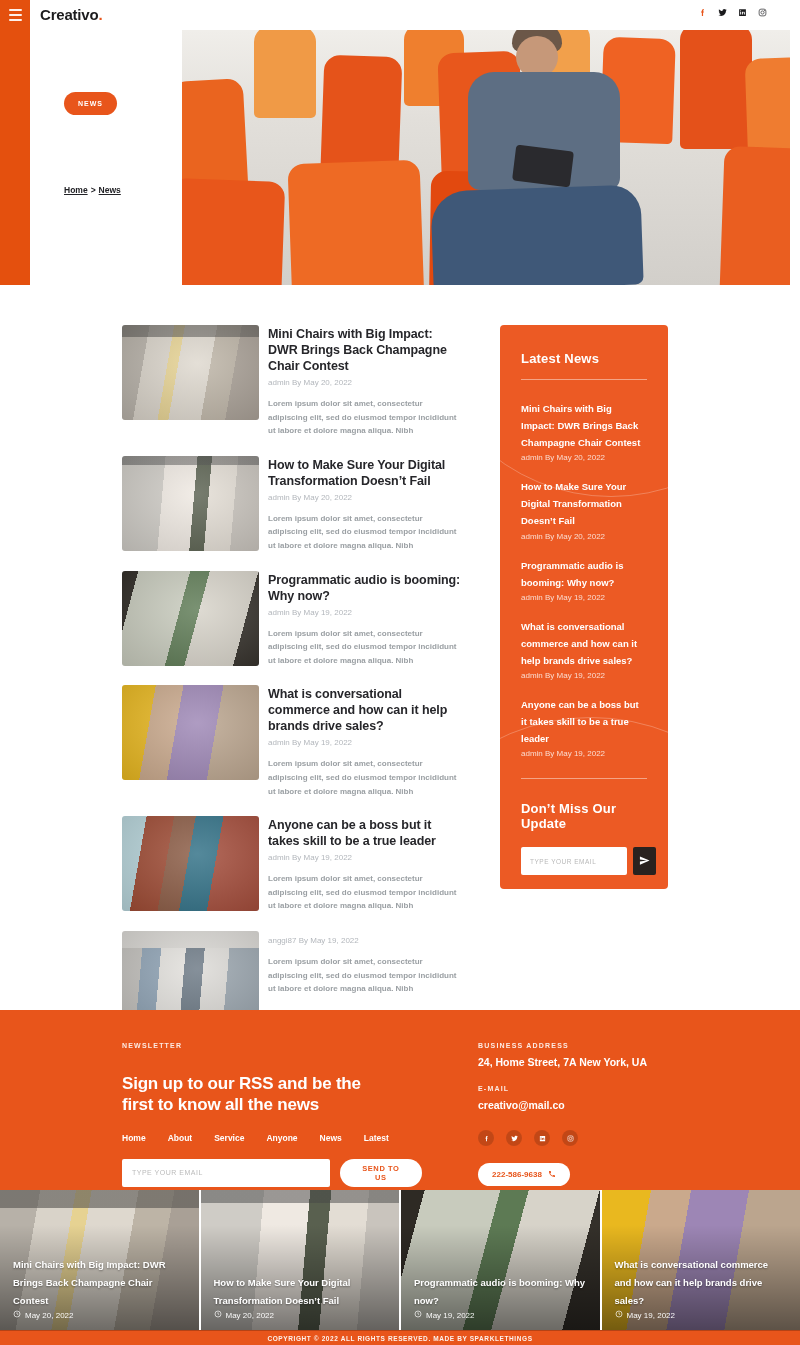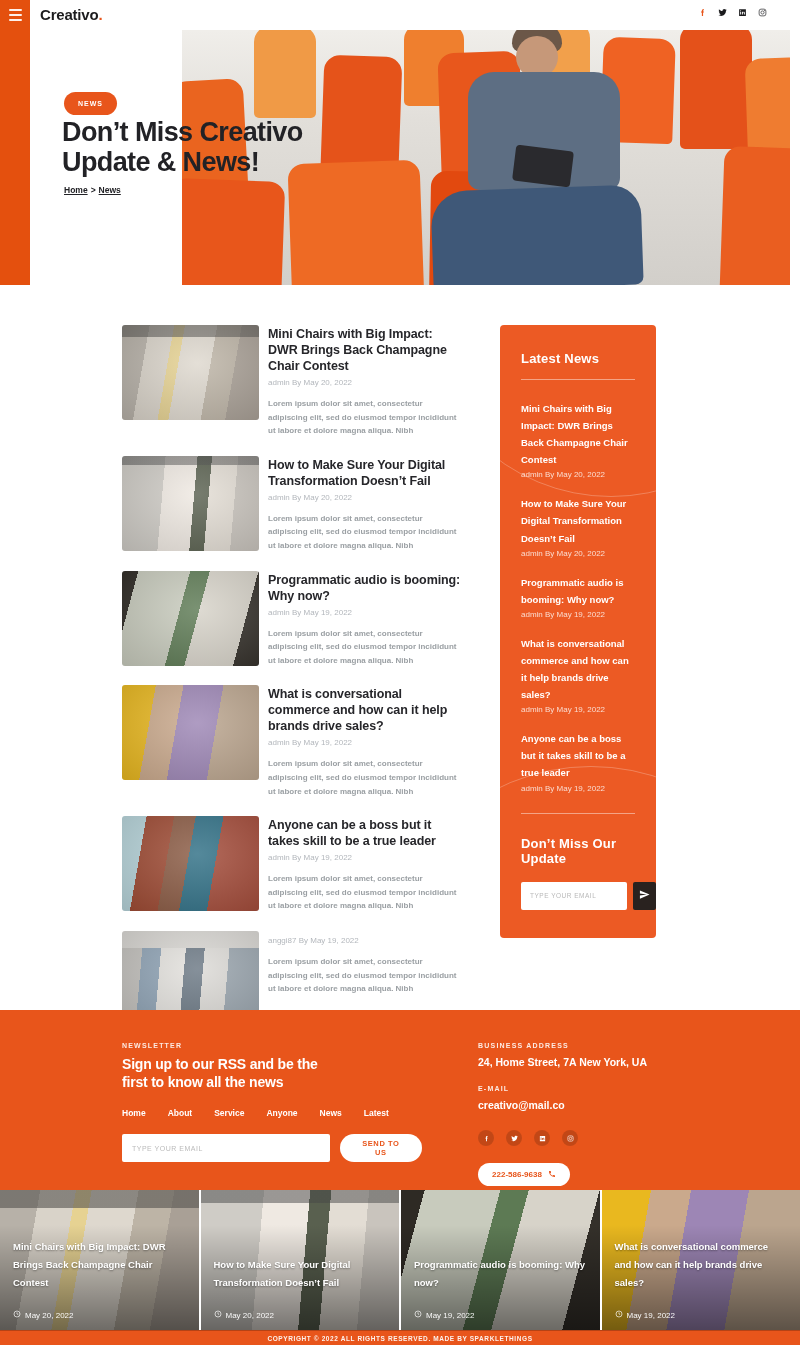--- a/index.html
+++ b/index.html
@@ -38,40 +38,40 @@
   .t3{background:linear-gradient(105deg,#2e2a24 0 10%,#c8cbbd 10% 42%,#5d7a54 42% 54%,#d7d3c9 54% 84%,#34302a 84%);}
   .t4{background:linear-gradient(100deg,#e9b81f 0 22%,#caa98c 22% 40%,#9d86b5 40% 66%,#bba58e 66%);}
   .t5{background:linear-gradient(100deg,#b7d4da 0 16%,#9e4a33 16% 34%,#8a5a43 34% 48%,#2f6f85 48% 66%,#a34a38 66%);}
   .t6{background:linear-gradient(180deg,#d8d6d2 0 18%,rgba(216,214,210,0) 18%),linear-gradient(95deg,#c3c1bd 0 15%,#8fa3b5 15% 28%,#e3e1dd 28% 45%,#6b7884 45% 58%,#dcdad6 58% 75%,#9aa5ae 75%);}
   .a-body{width:196px;padding-top:1px;}
   .a-title{font-size:12.5px;line-height:1.28;font-weight:700;color:#26262a;letter-spacing:-.1px;cursor:pointer;}
   .a-meta{margin-top:4px;font-size:8px;color:#b3b7bc;}
   .a-excerpt{margin-top:10px;font-size:8px;line-height:1.7;color:#9ba0a4;font-weight:bold;}
 
   
-  .sidebar{position:absolute;left:500px;top:325px;width:156px;min-height:443px;background:#ec5a24;border-radius:4px;padding:26px 21px 28px;color:#fff;overflow:hidden;}
+  .sidebar{position:absolute;left:500px;top:325px;width:168px;min-height:443px;background:#ec5a24;border-radius:4px;padding:26px 21px 14px;color:#fff;overflow:hidden;}
   .sidebar::before{content:'';position:absolute;top:-210px;left:-80px;width:380px;height:380px;border:1px solid rgba(255,255,255,.25);border-radius:50%;pointer-events:none;}
   .sidebar::after{content:'';position:absolute;bottom:-250px;left:-120px;width:420px;height:420px;border:1px solid rgba(255,255,255,.25);border-radius:50%;pointer-events:none;}
   .sb-h{font-size:13px;font-weight:700;letter-spacing:.2px;}
   .sb-div{border:none;border-top:1px solid rgba(255,255,255,.45);margin:13px 0 20px;}
   .sb-item{margin-bottom:16px;cursor:pointer;}
   .sb-item-title{font-size:9.5px;font-weight:700;line-height:1.8;}
   .sb-item-meta{font-size:8px;color:rgba(255,255,255,.78);margin-top:2px;}
   .sb-div2{border:none;border-top:1px solid rgba(255,255,255,.45);margin:20px 0 22px;}
   .sb-form{display:flex;gap:6px;margin-top:16px;position:relative;z-index:2;}
   .sb-input{flex:1;height:28px;border:none;border-radius:2px;background:#fff;padding:0 9px;font-size:6.5px;letter-spacing:.5px;color:#444;font-family:"Liberation Sans",sans-serif;}
   .sb-input::placeholder{color:#b9b9b9;}
   .sb-send{width:30px;height:28px;border:none;border-radius:2px;background:#29221f;color:#fff;display:flex;align-items:center;justify-content:center;cursor:pointer;}
   .sb-send svg{width:11px;height:11px;}
 
   
   .footer{position:absolute;left:0;top:1010px;width:800px;height:180px;background:#e8551b;color:#fff;}
   .f-left{position:absolute;left:122px;top:32px;width:300px;}
   .f-label{font-size:7px;letter-spacing:1.2px;color:rgba(255,255,255,.88);font-weight:600;}
-  .f-head{margin-top:7px;font-size:14px;line-height:1.25;font-weight:700;letter-spacing:-.2px;}
+  .f-head{margin-top:24px;font-size:17px;line-height:1.25;font-weight:700;letter-spacing:-.2px;}
   .f-nav{display:flex;gap:22px;margin-top:17px;}
   .f-nav a{color:#fff;font-size:8.5px;font-weight:700;text-decoration:none;cursor:pointer;}
   .f-form{display:flex;gap:10px;margin-top:16px;align-items:center;}
   .f-input{width:221px;height:28px;border:none;border-radius:2px;background:#fff;padding:0 10px;font-size:7px;letter-spacing:.5px;color:#444;font-family:"Liberation Sans",sans-serif;}
   .f-input::placeholder{color:#bbb;}
   .f-send{height:28px;padding:0 17px;border:none;border-radius:14px;background:#fff;color:#e8551b;font-size:7.5px;font-weight:700;letter-spacing:.6px;cursor:pointer;font-family:"Liberation Sans",sans-serif;}
   .f-right{position:absolute;left:478px;top:32px;width:280px;}
   .f-val{margin-top:7px;font-size:10.5px;font-weight:700;}
   .f-label2{margin-top:17px;font-size:7px;letter-spacing:1.2px;color:rgba(255,255,255,.88);font-weight:600;}
   .f-social{display:flex;gap:12px;margin-top:19px;}
@@ -79,21 +79,21 @@
   .f-social svg{width:7px;height:7px;}
   .f-phone{margin-top:17px;height:23px;width:92px;border:none;border-radius:12px;background:#fff;color:#e8551b;font-size:8px;font-weight:700;display:flex;align-items:center;justify-content:center;gap:6px;cursor:pointer;font-family:"Liberation Sans",sans-serif;}
   .f-phone svg{width:8px;height:8px;}
 
   
   .gallery{position:absolute;left:0;top:1190px;width:800px;height:140px;display:flex;gap:2px;background:#fff;}
   .gcard{flex:1;position:relative;overflow:hidden;cursor:pointer;}
   .gcard .shade{position:absolute;inset:0;background:linear-gradient(180deg,rgba(0,0,0,0) 25%,rgba(0,0,0,.5) 100%);}
   .gcap{position:absolute;left:13px;right:13px;bottom:10px;color:#fff;z-index:2;}
   .g-title{font-size:9.5px;font-weight:700;line-height:1.9;text-shadow:0 1px 2px rgba(0,0,0,.4);}
-  .g-date{display:flex;align-items:center;gap:4px;font-size:8px;margin-top:18px;color:rgba(255,255,255,.95);}
+  .g-date{display:flex;align-items:center;gap:4px;font-size:8px;margin-top:0;color:rgba(255,255,255,.95);}
   .g-date svg{width:8px;height:8px;}
 
   
   .copybar{position:absolute;left:0;top:1330px;width:800px;height:15px;background:#e8551b;border-top:1px solid rgba(0,0,0,.22);display:flex;align-items:center;justify-content:center;}
   .copybar span{font-size:6.5px;font-weight:700;letter-spacing:.6px;color:rgba(255,255,255,.92);text-transform:uppercase;}
 </style>
 </head>
 <body>
 
 <div id="page">
@@ -145,21 +145,21 @@
     <div class="chair" style="left:248px;top:142px;width:142px;height:135px;background:#e2490f;transform:rotate(1deg);"></div>
     <div class="man-head" style="left:330px;top:-8px;width:50px;height:30px;background:#6b5748;border-radius:24px 24px 10px 10px;"></div>
     <div class="man-head" style="left:334px;top:6px;width:42px;height:42px;background:#c69879;"></div>
     <div class="chair" style="left:286px;top:42px;width:152px;height:118px;background:#5d6e83;border-radius:26px 26px 12px 12px;"></div>
     <div class="chair" style="left:332px;top:118px;width:58px;height:36px;background:#2a2a2e;border-radius:4px;transform:rotate(7deg);"></div>
     <div class="chair" style="left:250px;top:158px;width:210px;height:100px;background:#3f5878;border-radius:36px 30px 8px 8px;transform:rotate(-2deg);"></div>
     <div class="chair" style="left:540px;top:118px;width:125px;height:150px;background:#ea5e20;transform:rotate(2deg);"></div>
   </div>
 
   <div class="hero-badge">NEWS</div>
-  <h1 class="hero-title" style="margin:0;"><span>Don’t Miss Creativo</span><br><span>Update &amp; News!</span></h1>
+  <h1 class="hero-title" style="margin:0;"><br></h1>
   <div class="breadcrumb">
     <a>Home</a><span class="sep">&gt;</span><a>News</a>
   </div>
 
   <div class="articles">
     <div class="article">
       <div class="thumb t1"></div>
       <div class="a-body">
         <div class="a-title">Mini Chairs with Big Impact: DWR Brings Back Champagne Chair Contest</div>
         <div class="a-meta">admin By May 20, 2022</div>

